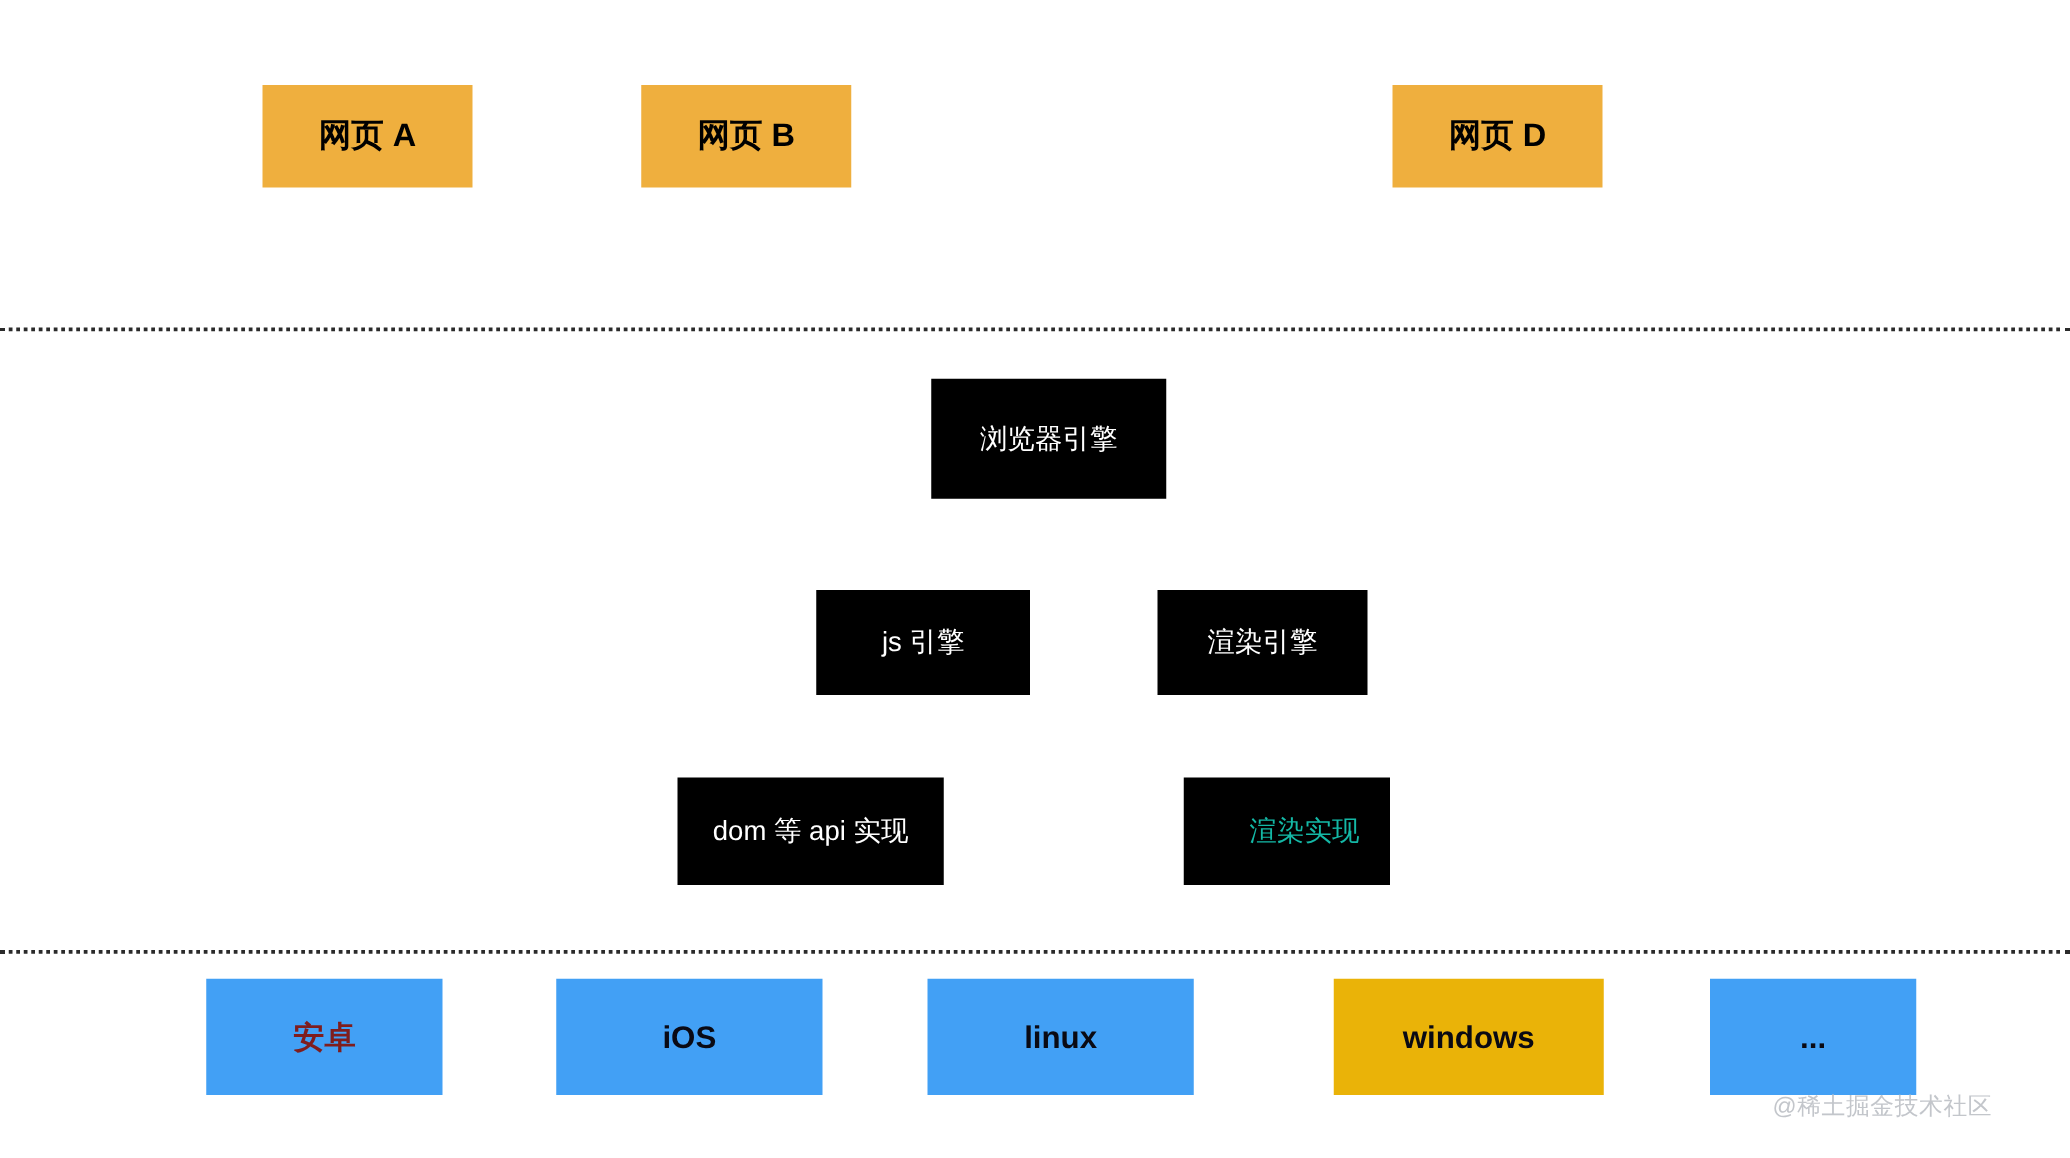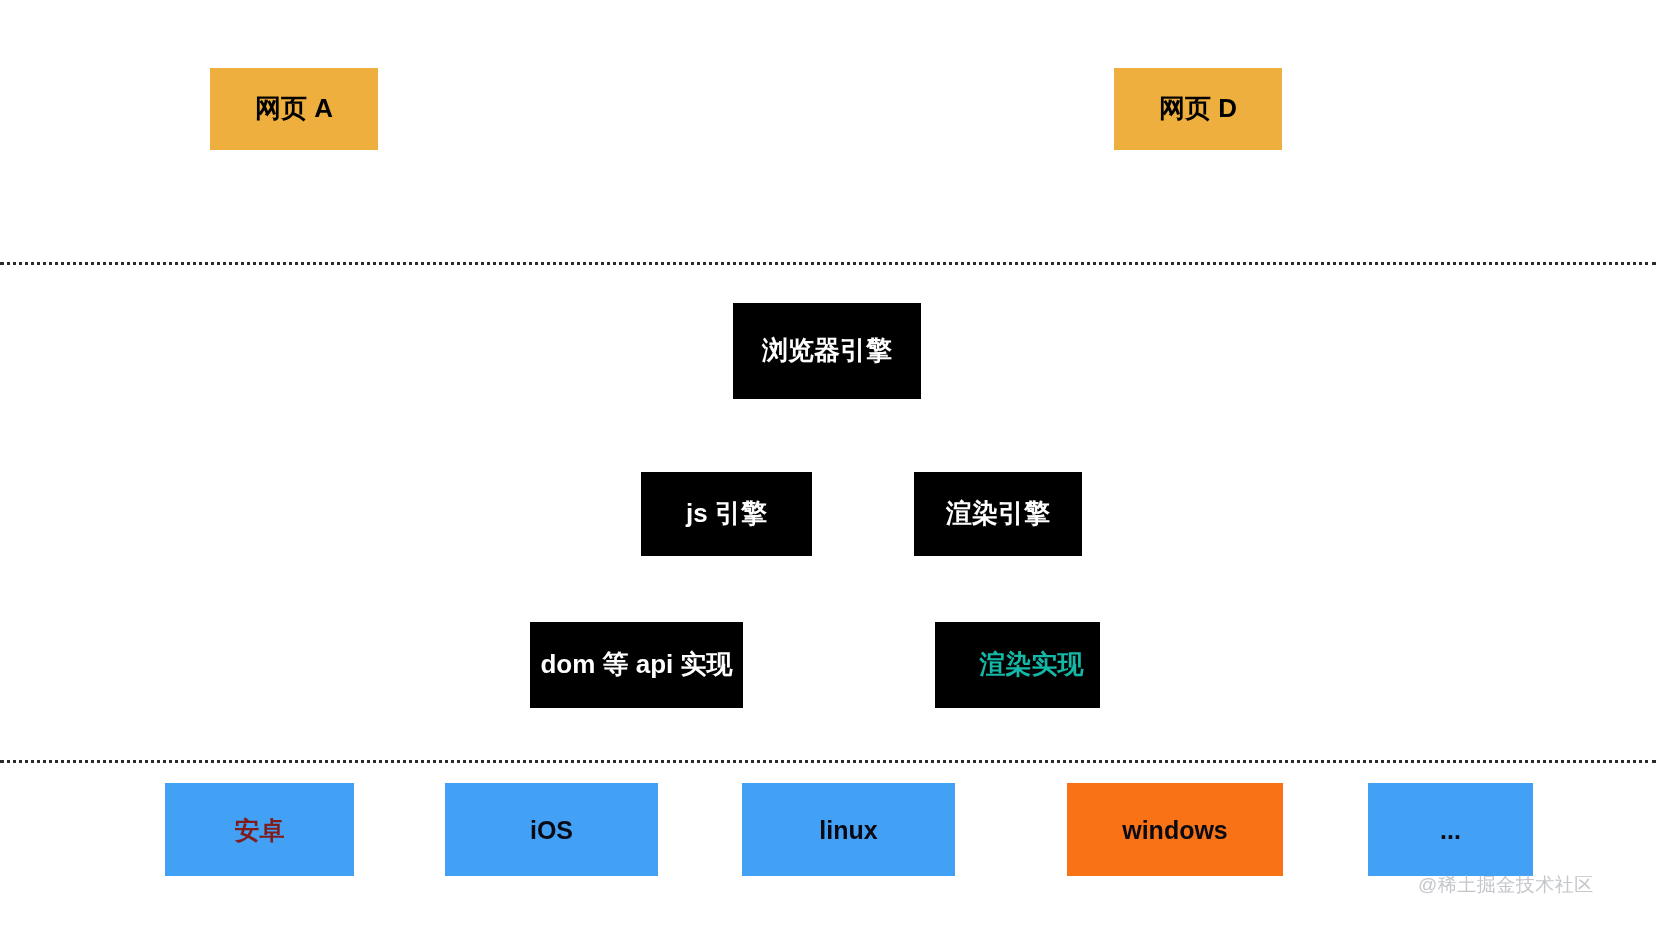--- a/index.html
+++ b/index.html
@@ -30,22 +30,23 @@
   }
   .layer-page {
     background: #EFAF3E;
     color: #000000;
     font-size: 26px;
     font-weight: 700;
   }
   .layer-engine {
     background: #000000;
     color: #ffffff;
-    font-size: 26px;
-    font-weight: 700;
+    font-size: 22px;
+    font-weight: 400;
+    margin-left: 12px;
   }
   .layer-os {
     background: #42A0F5;
     color: #0a0a14;
     font-size: 25px;
     font-weight: 700;
   }
   .divider {
     position: absolute;
     left: 0;
@@ -63,25 +64,26 @@
   }
 </style>
 </head>
 <body>
 
 <div id="canvas" style="background: rgb(255, 255, 255);">
 
 <div class="divider" style="top: 262px;"></div>
     <div class="divider" style="top: 760px;"></div>
     <div class="node layer-page" style="left: 210px; top: 68px; width: 168px; height: 82px; background: rgb(239, 175, 62); color: rgb(0, 0, 0);">网页 A</div>
+    <div class="node layer-page" style="left: 513px; top: 68px; width: 168px; height: 82px; background: rgb(239, 175, 62); color: rgb(0, 0, 0);">网页 B</div>
     <div class="node layer-page" style="left: 1114px; top: 68px; width: 168px; height: 82px; background: rgb(239, 175, 62); color: rgb(0, 0, 0);">网页 D</div>
     <div class="node layer-engine" style="left: 733px; top: 303px; width: 188px; height: 96px; background: rgb(0, 0, 0); color: rgb(255, 255, 255);">浏览器引擎</div>
     <div class="node layer-engine" style="left: 641px; top: 472px; width: 171px; height: 84px; background: rgb(0, 0, 0); color: rgb(255, 255, 255);">js 引擎</div>
     <div class="node layer-engine" style="left: 914px; top: 472px; width: 168px; height: 84px; background: rgb(0, 0, 0); color: rgb(255, 255, 255);">渲染引擎</div>
     <div class="node layer-engine" style="left: 530px; top: 622px; width: 213px; height: 86px; background: rgb(0, 0, 0); color: rgb(255, 255, 255);">dom 等 api 实现</div>
     <div class="node layer-engine" style="left: 935px; top: 622px; width: 165px; height: 86px; background: rgb(0, 0, 0); color: #14b8a6; padding-left: 28px;">渲染实现</div>
     <div class="node layer-os" style="left: 165px; top: 783px; width: 189px; height: 93px; background: rgb(66, 160, 245); color: #7f1d1d;">安卓</div>
     <div class="node layer-os" style="left: 445px; top: 783px; width: 213px; height: 93px; background: rgb(66, 160, 245); color: rgb(10, 10, 20);">iOS</div>
     <div class="node layer-os" style="left: 742px; top: 783px; width: 213px; height: 93px; background: rgb(66, 160, 245); color: rgb(10, 10, 20);">linux</div>
-    <div class="node layer-os" style="left: 1067px; top: 783px; width: 216px; height: 93px; background: #f97316; color: rgb(10, 10, 20);">windows</div>
+    <div class="node layer-os" style="left: 1067px; top: 783px; width: 216px; height: 93px; background: #eab308; color: rgb(10, 10, 20);">windows</div>
     <div class="node layer-os" style="left: 1368px; top: 783px; width: 165px; height: 93px; background: rgb(66, 160, 245); color: rgb(10, 10, 20);">...</div>
     <div class="watermark" style="left: 1418px; top: 872px; color: rgb(195, 198, 203);">@稀土掘金技术社区</div>
   </div>
 
 </body></html>

